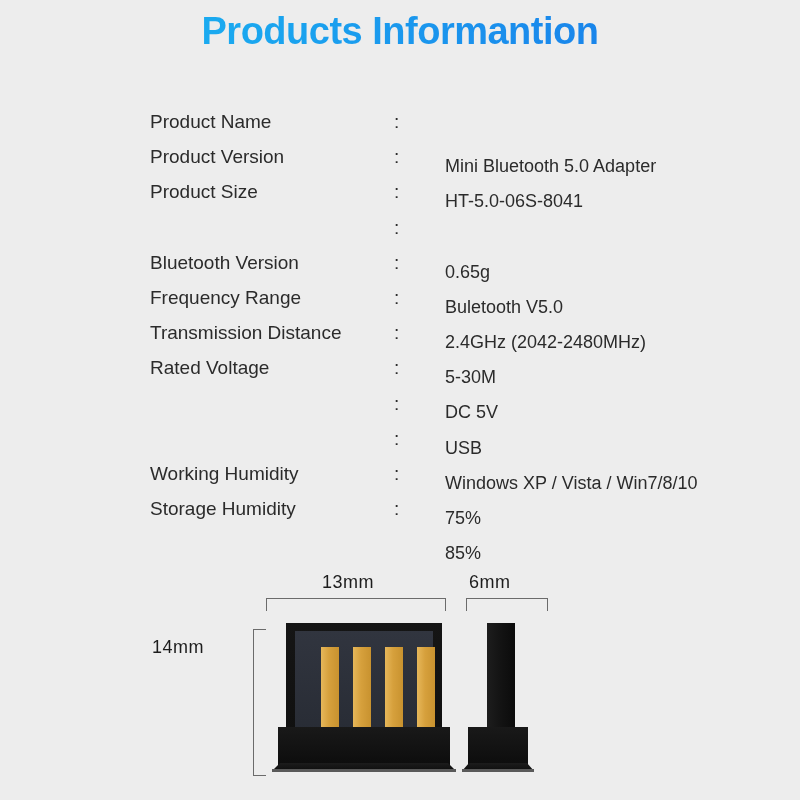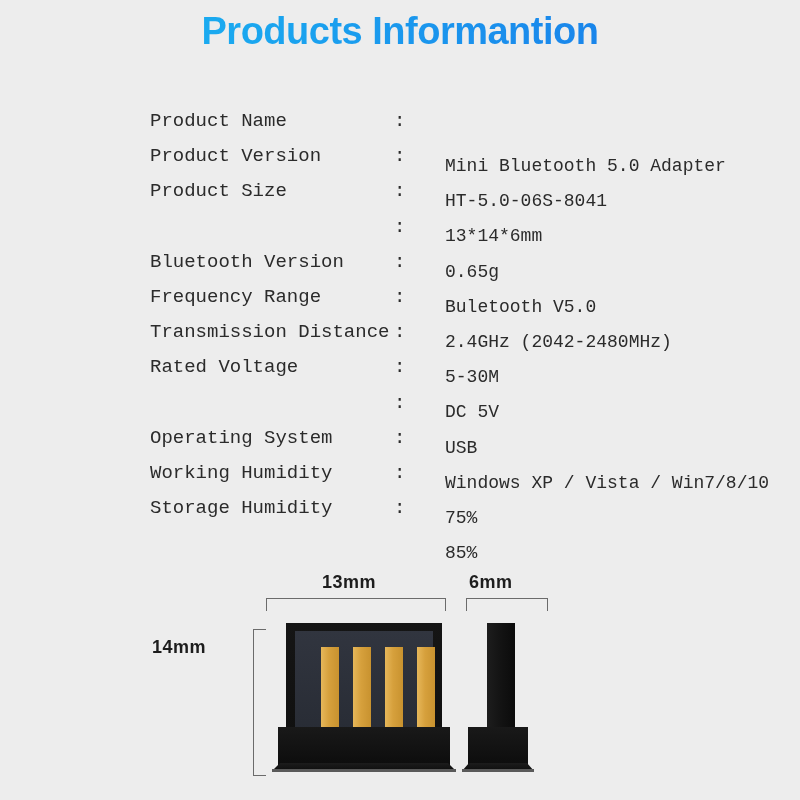--- a/index.html
+++ b/index.html
@@ -38,21 +38,20 @@
     position: absolute;
     left: 150px;
     top: 104px;
     width: 620px;
   }
   .spec-row {
     position: relative;
     height: 35.2px;
     line-height: 35.2px;
     white-space: nowrap;
-    font-family: Liberation Mono, monospace;
   }
   .spec-label {
     position: absolute;
     left: 0;
     top: 0;
     font-size: 19px;
     color: #2b2b2b;
   }
   .spec-colon {
     position: absolute;
@@ -77,21 +76,20 @@
     top: 555px;
     width: 800px;
     height: 245px;
   }
   .dim-label {
     position: absolute;
     font-size: 18px;
     color: #1d1d1d;
     letter-spacing: 0.5px;
     white-space: nowrap;
-    font-weight: bold;
   }
   #dim-label-width   { left: 322px; top: 17px; }
   #dim-label-depth   { left: 469px; top: 17px; }
   #dim-label-height  { left: 152px; top: 82px; }
 
   .dim-line-h {
     position: absolute;
     height: 13px;
     border-left: 1px solid #6b6b6b;
     border-right: 1px solid #6b6b6b;
@@ -207,21 +205,20 @@
 
   <div class="spec-row">
     <span class="spec-label">Product Version</span>
     <span class="spec-colon">:</span>
     <span class="spec-value">HT-5.0-06S-8041</span>
   </div>
 
   <div class="spec-row">
     <span class="spec-label">Product Size</span>
     <span class="spec-colon">:</span>
-    <span class="spec-value">13*14*6mm</span>
   </div>
 
   <div class="spec-row">
     <span class="spec-colon">:</span>
     <span class="spec-value">0.65g</span>
   </div>
 
   <div class="spec-row">
     <span class="spec-label">Bluetooth Version</span>
     <span class="spec-colon">:</span>
@@ -245,21 +242,20 @@
     <span class="spec-colon">:</span>
     <span class="spec-value">DC 5V</span>
   </div>
 
   <div class="spec-row">
     <span class="spec-colon">:</span>
     <span class="spec-value">USB</span>
   </div>
 
   <div class="spec-row">
-    <span class="spec-label">Operating System</span>
     <span class="spec-colon">:</span>
     <span class="spec-value">Windows XP / Vista / Win7/8/10</span>
   </div>
 
   <div class="spec-row">
     <span class="spec-label">Working Humidity</span>
     <span class="spec-colon">:</span>
     <span class="spec-value">75%</span>
   </div>
 

